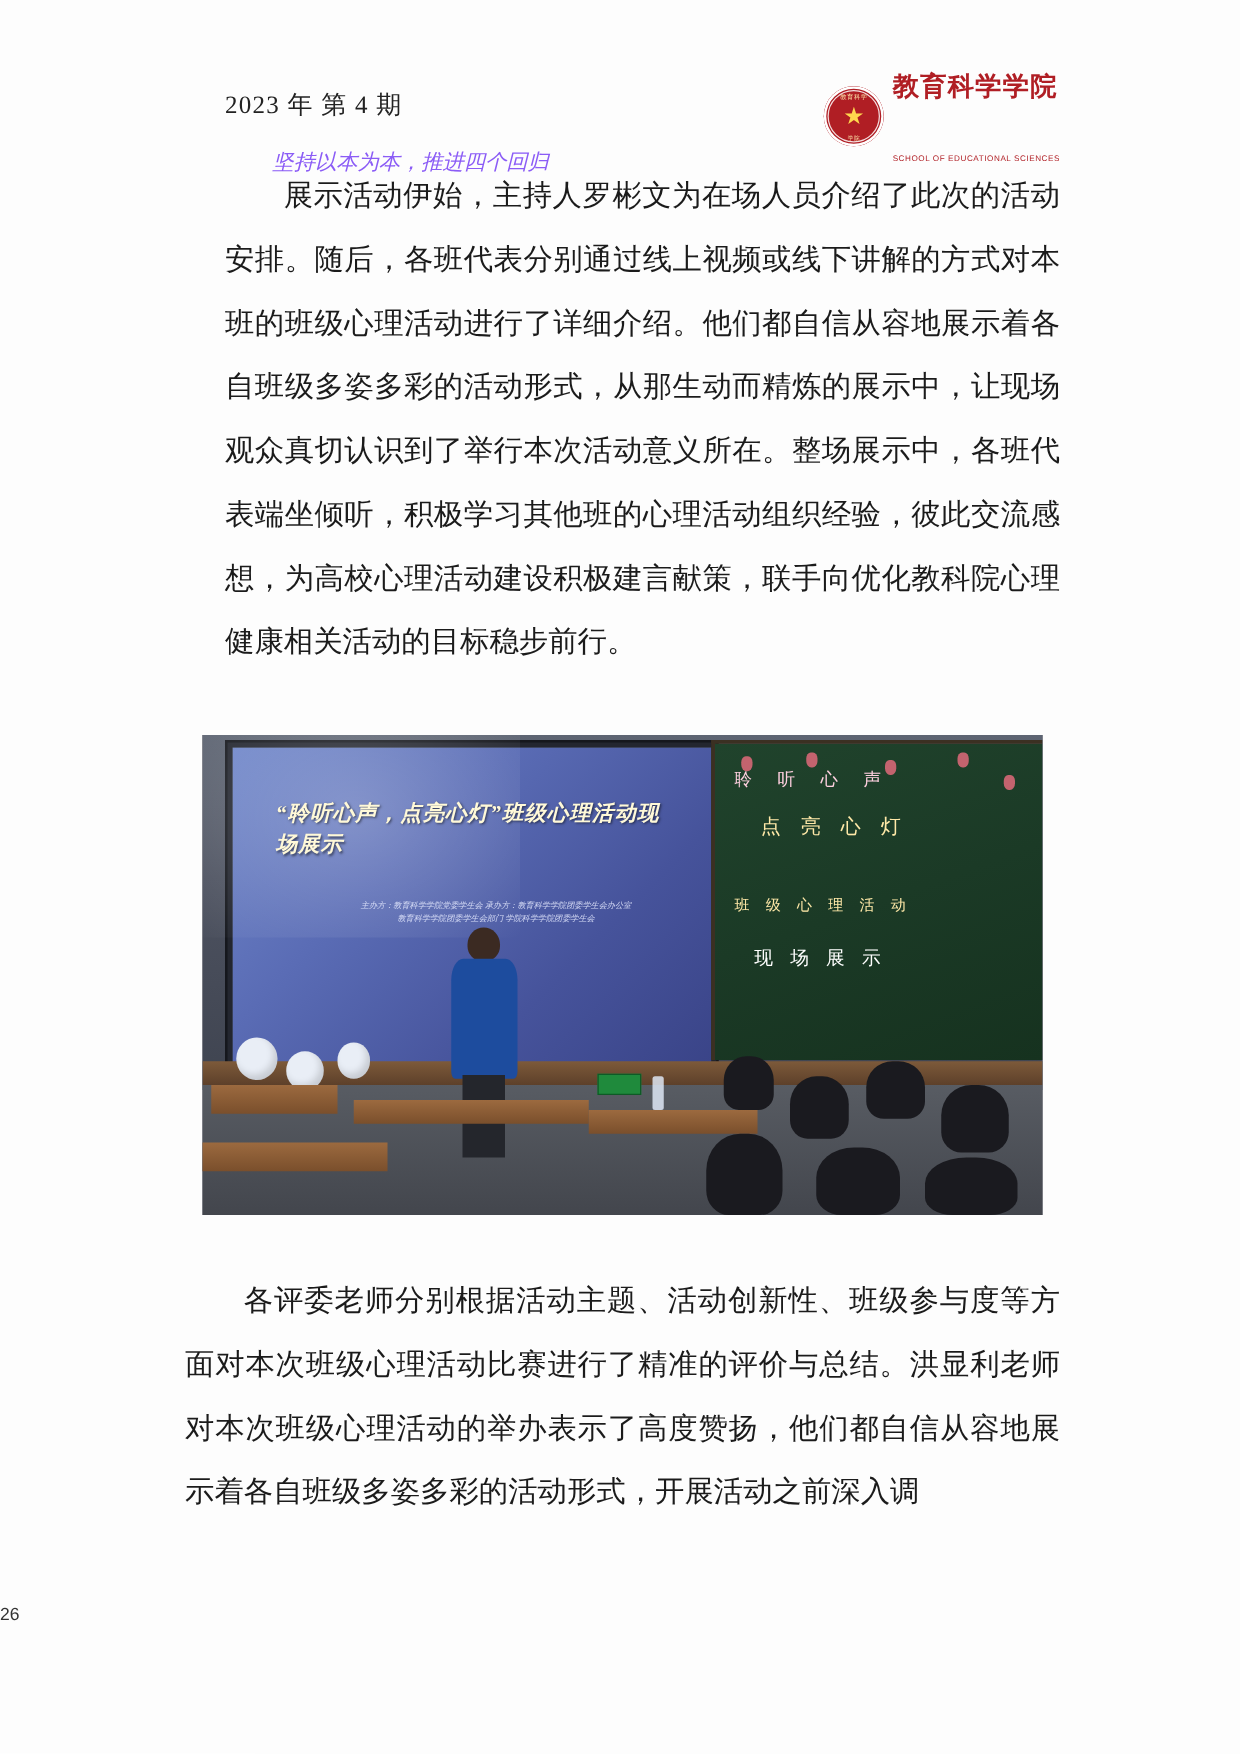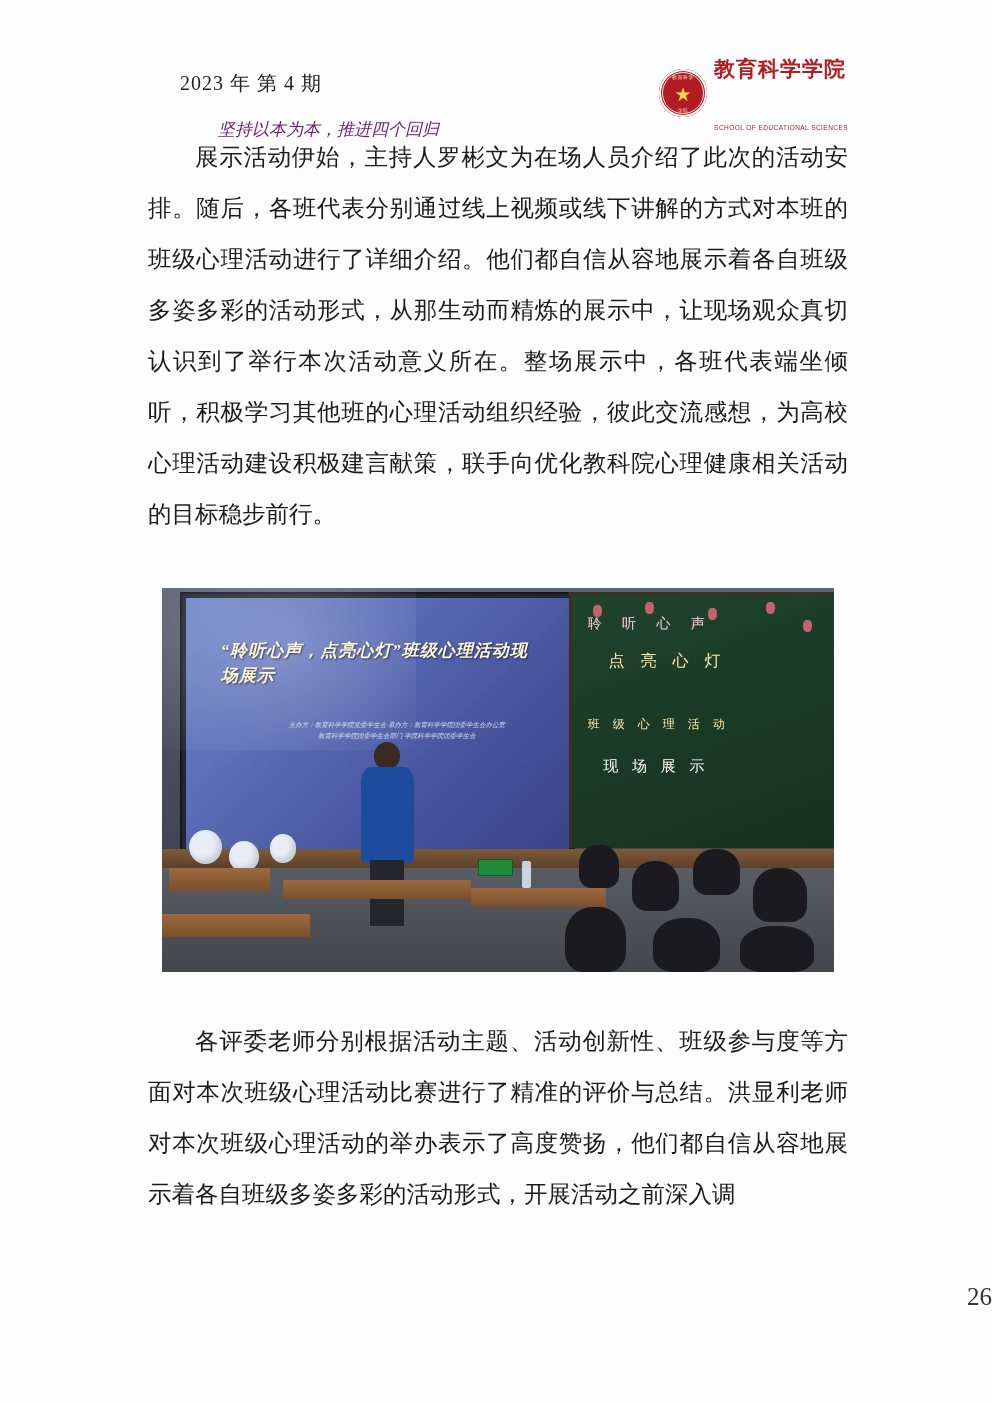--- a/index.html
+++ b/index.html
@@ -34,21 +34,21 @@
     font-size: 20px;
     color: #222;
     letter-spacing: 1px;
     white-space: nowrap;
     padding-left: 32px;
     padding-top: 18px;
     font-family: "Liberation Serif", serif;
   }
   .hdr-slogan {
     font-size: 17px;
-    color: #701a75;
+    color: #8b5cf6;
     white-space: nowrap;
     padding-left: 70px;
     padding-top: 21px;
     font-style: italic;
     font-family: "DejaVu Serif", serif;
   }
   .hdr-logo {
     position: absolute;
     right: 0px;
     top: 2px;
@@ -122,21 +122,21 @@
   
   .para {
     font-size: 23.5px;
     line-height: 51px;
     color: #1b1b1b;
     text-align: justify;
     text-justify: inter-ideograph;
     text-indent: 47px;
     font-family: "Liberation Serif", serif;
   }
-  .para-1 { margin-top: 24px; }
+  .para-1 { margin-top: 24px; margin-left: 32px; }
   .para-2 { margin-top: 44px; }
 
   
   .figure {
     margin: 48px auto 0 auto;
     width: 672px;
     height: 384px;
     position: relative;
     overflow: hidden;
     background: #1b1d2b;
@@ -318,24 +318,24 @@
     background: rgba(230,240,255,0.8);
     border-radius: 2px;
   }
 
   
   .footer {
     position: absolute;
     left: 0;
     right: 0;
     top: 1283px;
-    text-align: right;
-    font-size: 25px;
+    text-align: left;
+    font-size: 14px;
     color: #333;
-    font-family: Liberation Serif, serif;
+    font-family: Liberation Sans, sans-serif;
   }
 </style>
 </head>
 <body>
 
 <div class="page">
   <div class="content">
 
     <div class="header">
       <div class="hdr-issue">2023 年  第 4 期</div>

